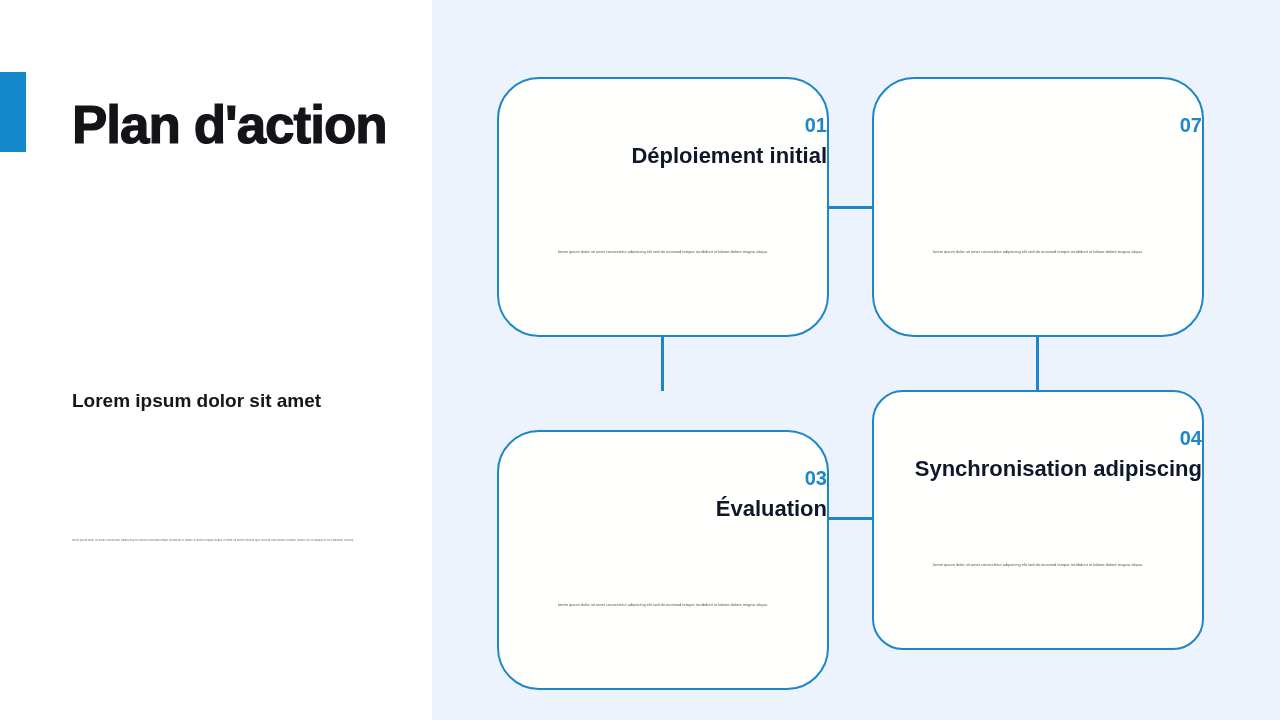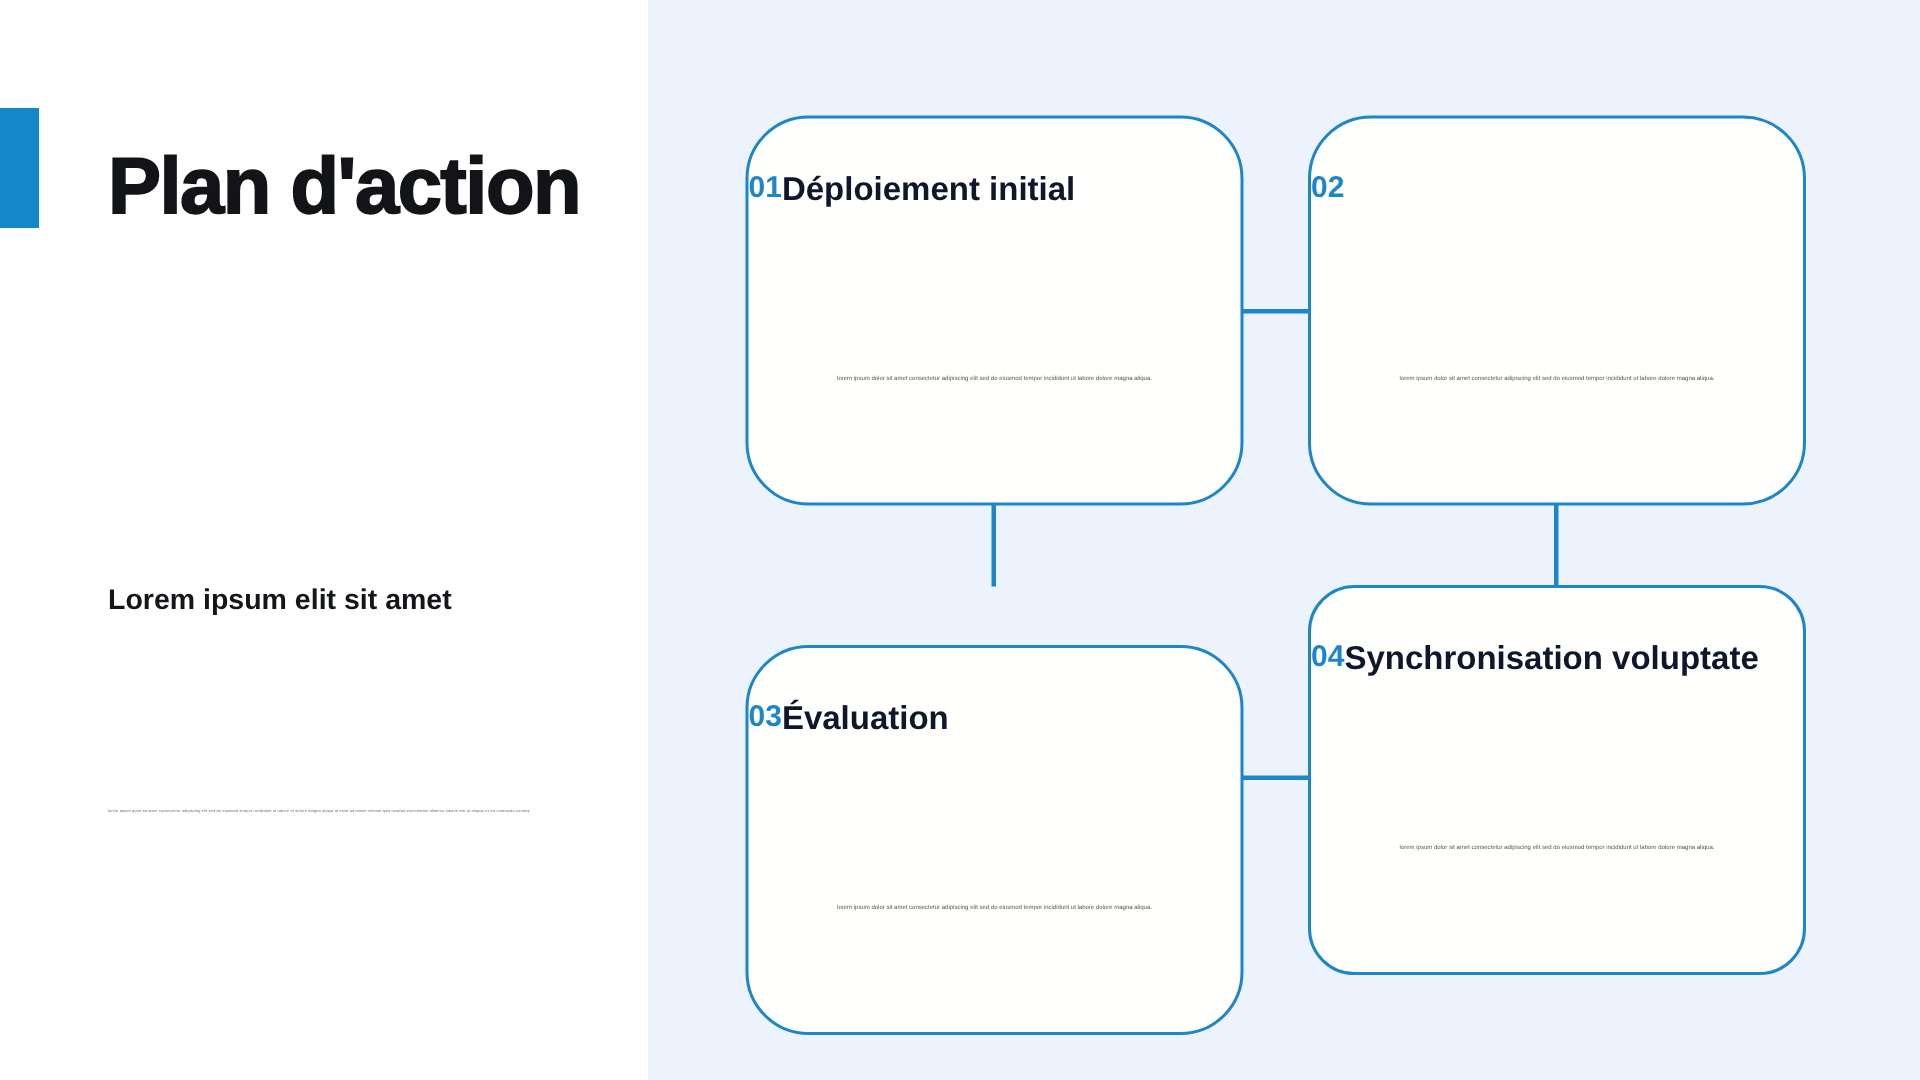--- a/index.html
+++ b/index.html
@@ -70,22 +70,22 @@
   }
   .card {
     position: absolute;
     width: 332px;
     height: 260px;
     box-sizing: border-box;
     background: #fffffd;
     border: 2.5px solid #1e86c8;
     border-radius: 42px;
     display: flex;
-    flex-direction: row;
-    align-items: flex-start;
+    flex-direction: column;
+    align-items: flex-end;
     padding-top: 31px;
   }
   .card.pos-1 { left: 497px; top: 77px; }
   .card.pos-2 { left: 872px; top: 77px; }
   .card.pos-3 { left: 497px; top: 390px; margin-top: 40px; }
   .card.pos-4 { left: 872px; top: 390px; border-radius: 31px; }
   .step-number {
     font-size: 20px;
     line-height: 30px;
     font-weight: bold;
@@ -125,45 +125,45 @@
 <body>
 
 <div class="slide">
 
   <div class="right-panel"></div>
 
   <div class="accent-bar"></div>
 
   <h1 class="slide-title">Plan d'action</h1>
 
-  <div class="slide-subtitle">Lorem ipsum elit sit amet</div>
+  <div class="slide-subtitle">Lorem ipsum dolor sit amet</div>
 
   <div class="footnote">lorem ipsum dolor sit amet consectetur adipiscing elit sed do eiusmod tempor incididunt ut labore et dolore magna aliqua ut enim ad minim veniam quis nostrud exercitation ullamco laboris nisi ut aliquip ex ea commodo consequat duis aute irure dolor in reprehenderit in voluptate velit esse cillum dolore eu fugiat nulla pariatur</div>
 
   <div class="connector h-top"></div>
   <div class="connector h-bottom"></div>
   <div class="connector v-left"></div>
   <div class="connector v-right"></div>
 
   <div class="card pos-1">
     <div class="step-number">01</div>
     <div class="step-title">Déploiement initial</div>
     <div class="step-body">lorem ipsum dolor sit amet consectetur adipiscing elit sed do eiusmod tempor incididunt ut labore dolore magna aliqua.</div>
   </div>
 
   <div class="card pos-2">
-    <div class="step-number">02</div>
+    <div class="step-number">07</div>
     <div class="step-body">lorem ipsum dolor sit amet consectetur adipiscing elit sed do eiusmod tempor incididunt ut labore dolore magna aliqua.</div>
   </div>
 
   <div class="card pos-3">
     <div class="step-number">03</div>
     <div class="step-title">Évaluation</div>
     <div class="step-body">lorem ipsum dolor sit amet consectetur adipiscing elit sed do eiusmod tempor incididunt ut labore dolore magna aliqua.</div>
   </div>
 
   <div class="card pos-4">
     <div class="step-number">04</div>
-    <div class="step-title">Synchronisation voluptate</div>
+    <div class="step-title">Synchronisation adipiscing</div>
     <div class="step-body">lorem ipsum dolor sit amet consectetur adipiscing elit sed do eiusmod tempor incididunt ut labore dolore magna aliqua.</div>
   </div>
 
 </div>
 
 </body></html>

